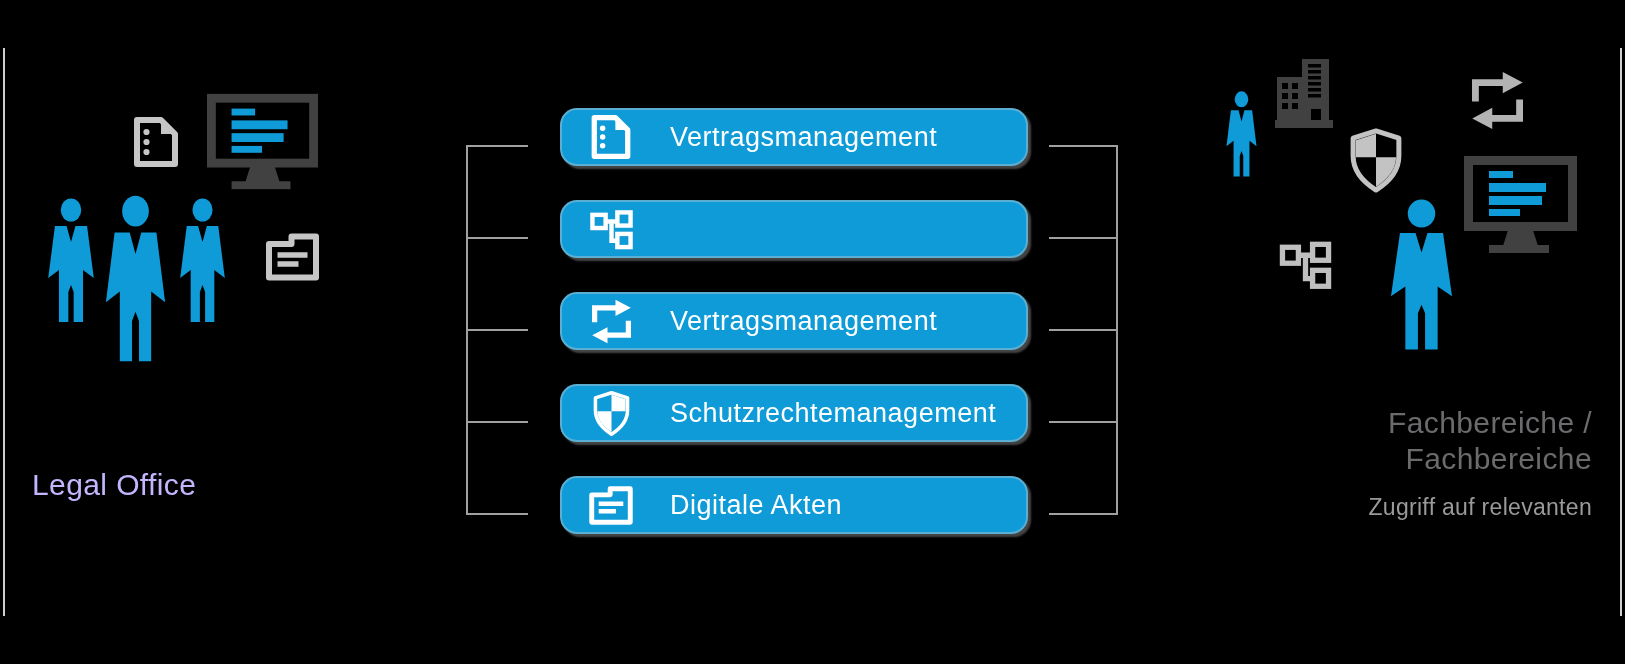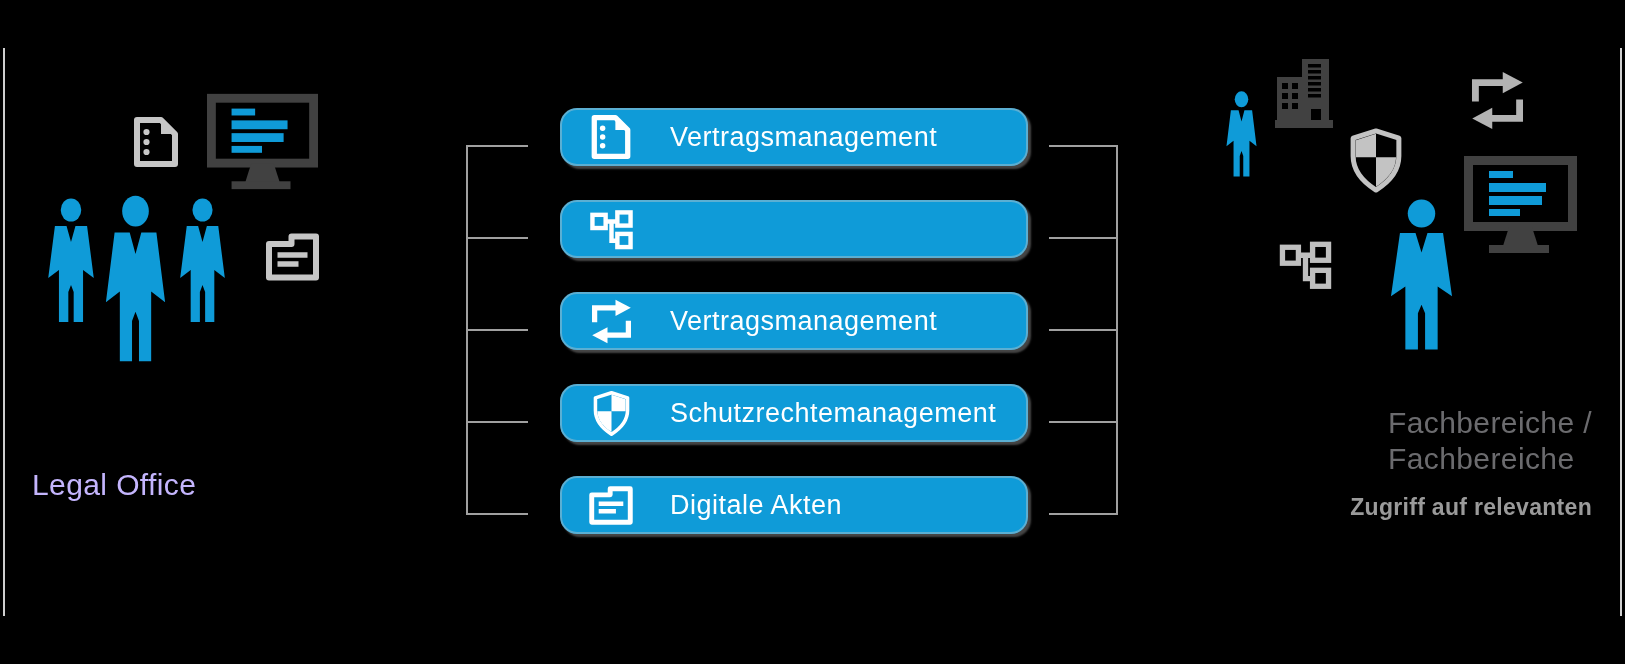--- a/index.html
+++ b/index.html
@@ -14,22 +14,22 @@
   .module{
     position:absolute;left:560px;width:468px;height:58px;
     background:#0f9bd8;border:2px solid rgba(205,205,205,0.40);
     border-radius:17px;box-sizing:border-box;
     box-shadow:3px 3px 2px rgba(125,125,125,0.55);
     display:flex;align-items:center;padding-left:24px;
   }
   .module .ic{width:50px;height:50px;display:flex;align-items:center;justify-content:center;color:#fff;flex:0 0 50px;}
   .module .lbl{color:#fff;font-size:27px;letter-spacing:0.5px;margin-left:34px;white-space:nowrap;}
   .title{color:#c4b5fd;font-size:30px;letter-spacing:0.4px;line-height:36px;}
-  .subtitle{color:#9a9a9a;font-size:23px;font-weight:bold;letter-spacing:0.3px;line-height:28px;}
-  .right-text{text-align:left;}
+  .subtitle{color:#9a9a9a;font-size:23px;font-weight:normal;letter-spacing:0.3px;line-height:28px;}
+  .right-text{text-align:right;}
   svg.icon{display:block;}
 </style>
 </head>
 <body>
 
 <svg width="0" height="0" style="position:absolute">
   <defs>
     <symbol id="i-doc" viewBox="0 0 50 52">
       <path d="M6 4 H30 L44 18 V48 H6 Z" fill="none" stroke="currentColor" stroke-width="6" stroke-linejoin="round"></path>
       <path d="M30 4 V18 H44 Z" fill="currentColor"></path>

